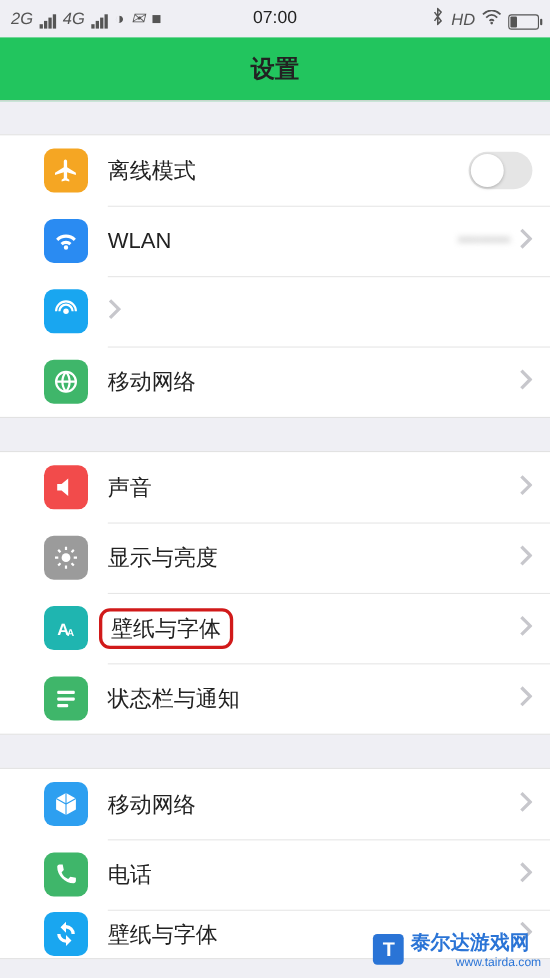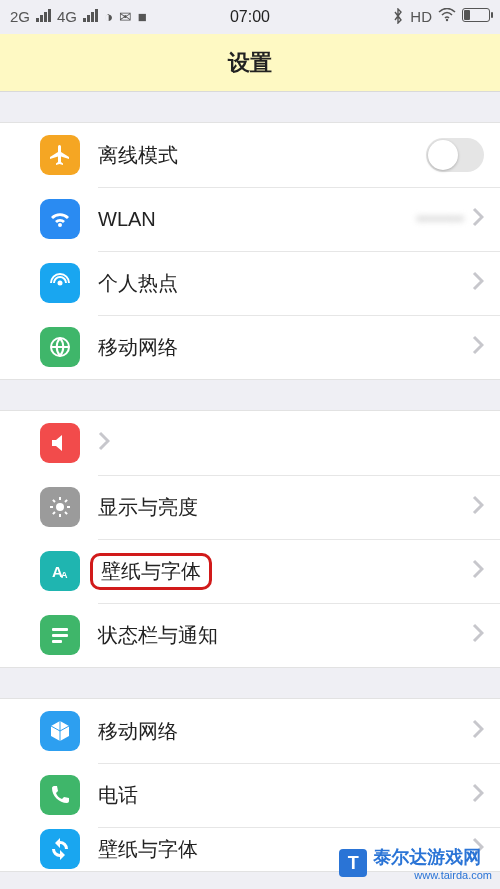--- a/index.html
+++ b/index.html
@@ -1,23 +1,23 @@
 <!DOCTYPE html>
 <html><head>
 <meta charset="utf-8">
 <style>
   * { box-sizing: border-box; margin: 0; padding: 0; }
   html, body { width: 500px; height: 889px; font-family: -apple-system, "Helvetica Neue", Arial, sans-serif; background: #efeff4; color: #222; }
   .status-bar { height: 34px; display: flex; align-items: center; justify-content: space-between; padding: 0 10px; font-size: 15px; color: #555; background: #efeff4; }
-  .status-left, .status-right { display: flex; align-items: flex-start; gap: 6px; }
+  .status-left, .status-right { display: flex; align-items: flex-end; gap: 6px; font-style: italic; }
   .status-center { position: absolute; left: 0; right: 0; text-align: center; font-size: 16px; font-weight: 500; color: #222; }
   .signal-bars { display: inline-flex; align-items: flex-end; gap: 1px; height: 14px; }
   .signal-bars span { width: 3px; background: #555; display: inline-block; }
   .signal-bars span:nth-child(1){height:4px;} .signal-bars span:nth-child(2){height:7px;} .signal-bars span:nth-child(3){height:10px;} .signal-bars span:nth-child(4){height:13px;}
-  .header { height: 58px; display: flex; align-items: center; justify-content: center; border-bottom: 1px solid #d9d9d9; background: #fef9c3; }
+  .header { height: 58px; display: flex; align-items: center; justify-content: center; border-bottom: 1px solid #d9d9d9; background: #22c55e; }
   .header-title { font-size: 22px; font-weight: 600; color: #222; }
   .group { margin-top: 30px; background: #fff; border-top: 1px solid #e2e2e2; border-bottom: 1px solid #e2e2e2; padding-left: 24px; }
   .group:first-of-type { margin-top: 30px; }
   .row { display: flex; align-items: center; height: 64px; padding: 0 16px; position: relative; }
   .row + .row::before { content: ""; position: absolute; left: 74px; right: 0; top: 0; height: 1px; background: #e6e6e6; }
   .icon { width: 40px; height: 40px; border-radius: 9px; margin-right: 18px; display: flex; align-items: center; justify-content: center; flex-shrink: 0; }
   .icon svg { width: 24px; height: 24px; fill: #fff; }
   .label { font-size: 20px; color: #222; flex: 1; }
   .detail { font-size: 17px; color: #b9b9b9; margin-right: 8px; filter: blur(3px); }
   .chevron { color: #c7c7cc; }
@@ -103,21 +103,20 @@
             <polyline points="2,2 10,10 2,18"></polyline>
           </svg></div>
   </div>
   <div class="row">
     <div class="icon" style="background:#19a6f0">
       <svg viewBox="0 0 24 24">
             <circle cx="12" cy="12" r="2.5"></circle>
             <path d="M6 12a6 6 0 0 1 12 0M3 12a9 9 0 0 1 18 0" stroke="#fff" stroke-width="2" fill="none"></path>
           </svg>
     </div>
-    <div class="label">个人热点</div>
     <div class="chevron"><svg viewBox="0 0 12 20">
             <polyline points="2,2 10,10 2,18"></polyline>
           </svg></div>
   </div>
   <div class="row">
     <div class="icon" style="background:#3fb66a">
       <svg viewBox="0 0 24 24">
             <circle cx="12" cy="12" r="9" fill="none" stroke="#fff" stroke-width="2"></circle>
             <path d="M3 12h18M12 3a14 14 0 0 1 0 18M12 3a14 14 0 0 0 0 18" stroke="#fff" stroke-width="2" fill="none"></path>
           </svg>
@@ -129,20 +128,21 @@
   </div>
 </div>
 
 <div class="group">
   <div class="row">
     <div class="icon" style="background:#f24b4b">
       <svg viewBox="0 0 24 24">
             <path d="M4 9v6h4l6 5V4l-6 5H4z"></path>
           </svg>
     </div>
+    <div class="label">声音</div>
     <div class="chevron"><svg viewBox="0 0 12 20">
             <polyline points="2,2 10,10 2,18"></polyline>
           </svg></div>
   </div>
   <div class="row">
     <div class="icon" style="background:#9b9b9b">
       <svg viewBox="0 0 24 24">
             <circle cx="12" cy="12" r="4"></circle>
             <g stroke="#fff" stroke-width="2">
               <line x1="12" y1="2" x2="12" y2="5"></line>

